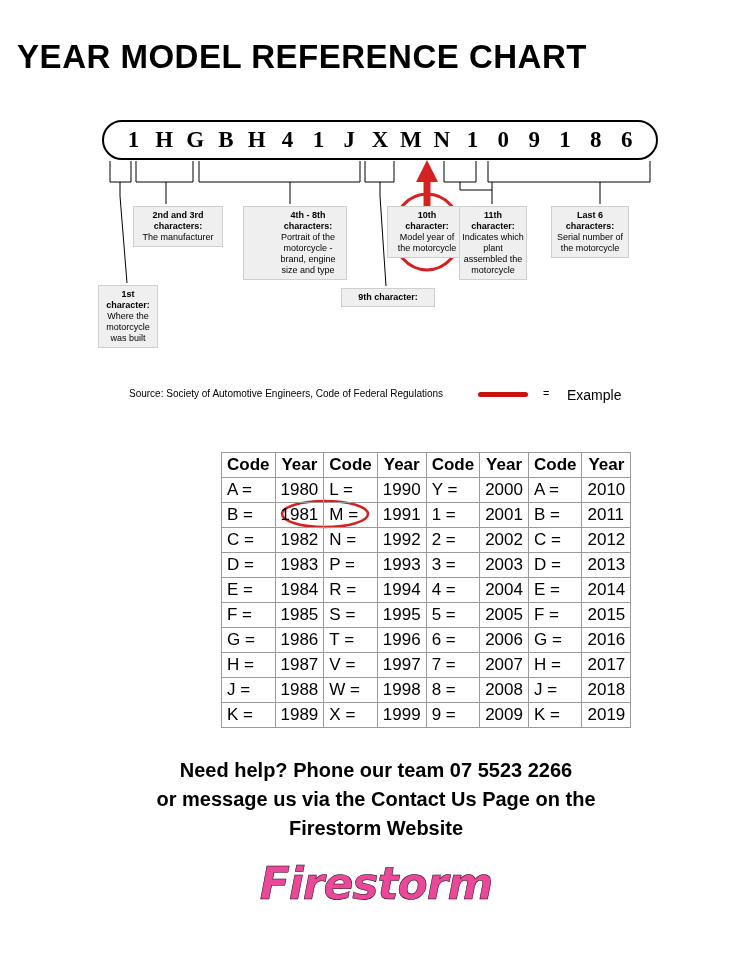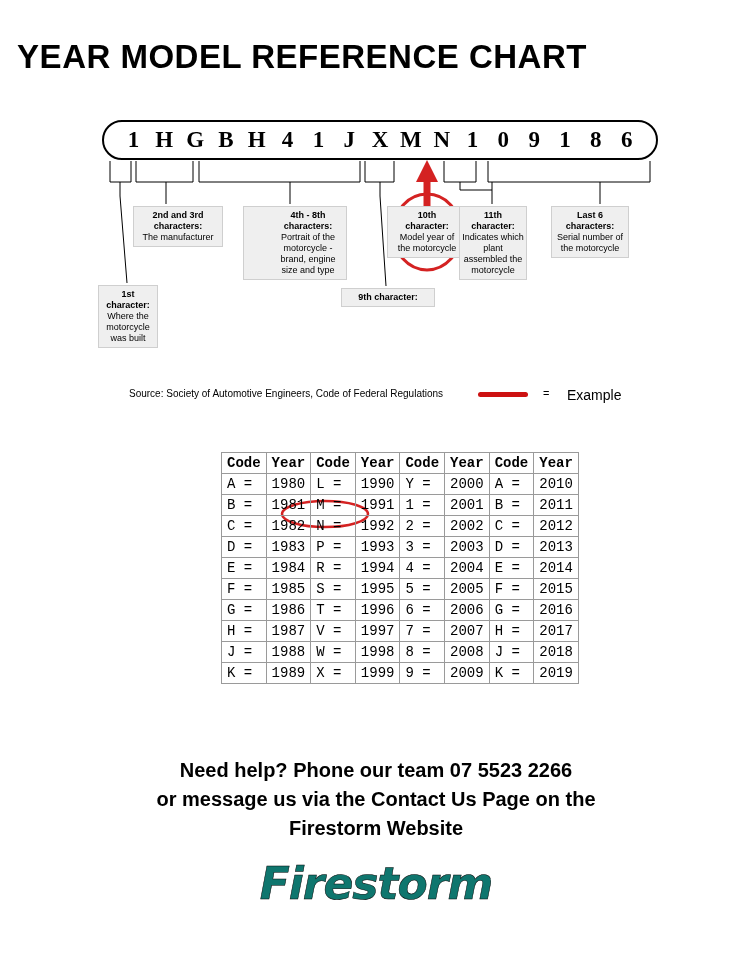--- a/index.html
+++ b/index.html
@@ -111,22 +111,21 @@
     top: 387px;
     font-size: 14px;
   }
 
   
   #code-table {
     position: absolute;
     left: 221px;
     top: 452px;
     border-collapse: collapse;
-    font-size: 14px;
-    font-family: Liberation Mono, monospace;
+    font-size: 17px;
   }
   #code-table th, #code-table td {
     border: 1px solid #9a9a9a;
     padding: 2px 5px;
     height: 17px;
     box-sizing: border-box;
     text-align: left;
     white-space: nowrap;
   }
   #code-table th {
@@ -159,21 +158,21 @@
   #logo-word {
     position: absolute;
     left: 0; top: 0;
     width: 360px;
     text-align: center;
     font-family: "DejaVu Sans", sans-serif;
     font-size: 44px;
     font-weight: bold;
     font-style: italic;
     letter-spacing: -1px;
-    color: #0f766e;
+    color: #ec4899;
     -webkit-text-stroke: 0.5px #000;
   }
   #logo-sub {
     position: absolute;
     left: 0; top: 46px;
     width: 360px;
     text-align: center;
     font-family: "DejaVu Sans", sans-serif;
     font-size: 22px;
     font-weight: bold;

